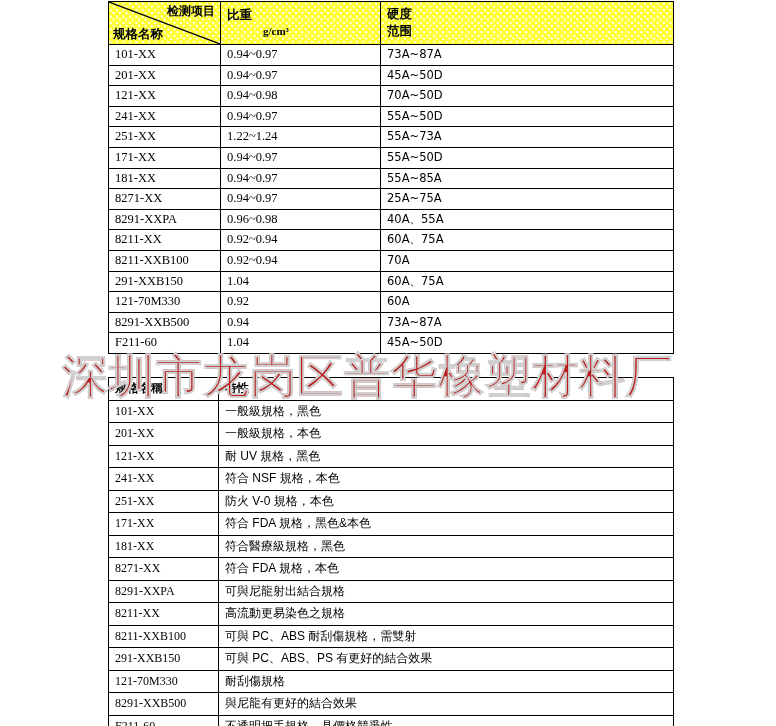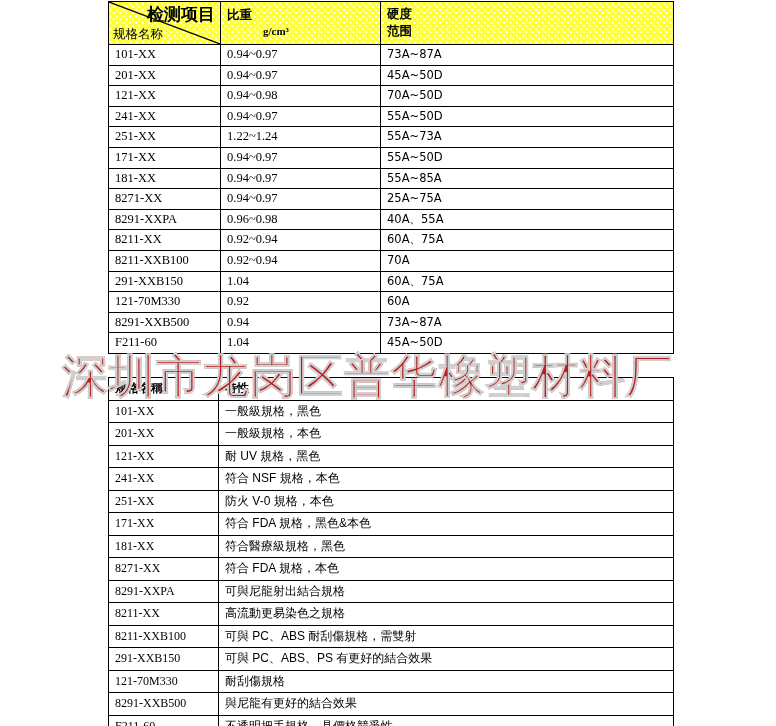--- a/index.html
+++ b/index.html
@@ -93,28 +93,28 @@
     inset: 0;
     width: 100%;
     height: 100%;
     display: block;
   }
   .corner-cell .lbl-top {
     position: absolute;
     right: 5px;
     top: 1px;
     font-weight: 700;
-    font-size: 17px;
+    font-size: 12px;
     font-family: "DejaVu Sans", sans-serif;
   }
   .corner-cell .lbl-bot {
     position: absolute;
     left: 4px;
     bottom: 1px;
-    font-weight: 400;
+    font-weight: 700;
     font-size: 12.5px;
     font-family: "DejaVu Sans", sans-serif;
   }
   .hdr-cn {
     font-family: "DejaVu Sans", sans-serif;
     font-weight: 700;
   }
   .hdr-unit {
     font-family: "Liberation Serif", serif;
     font-weight: 700;

